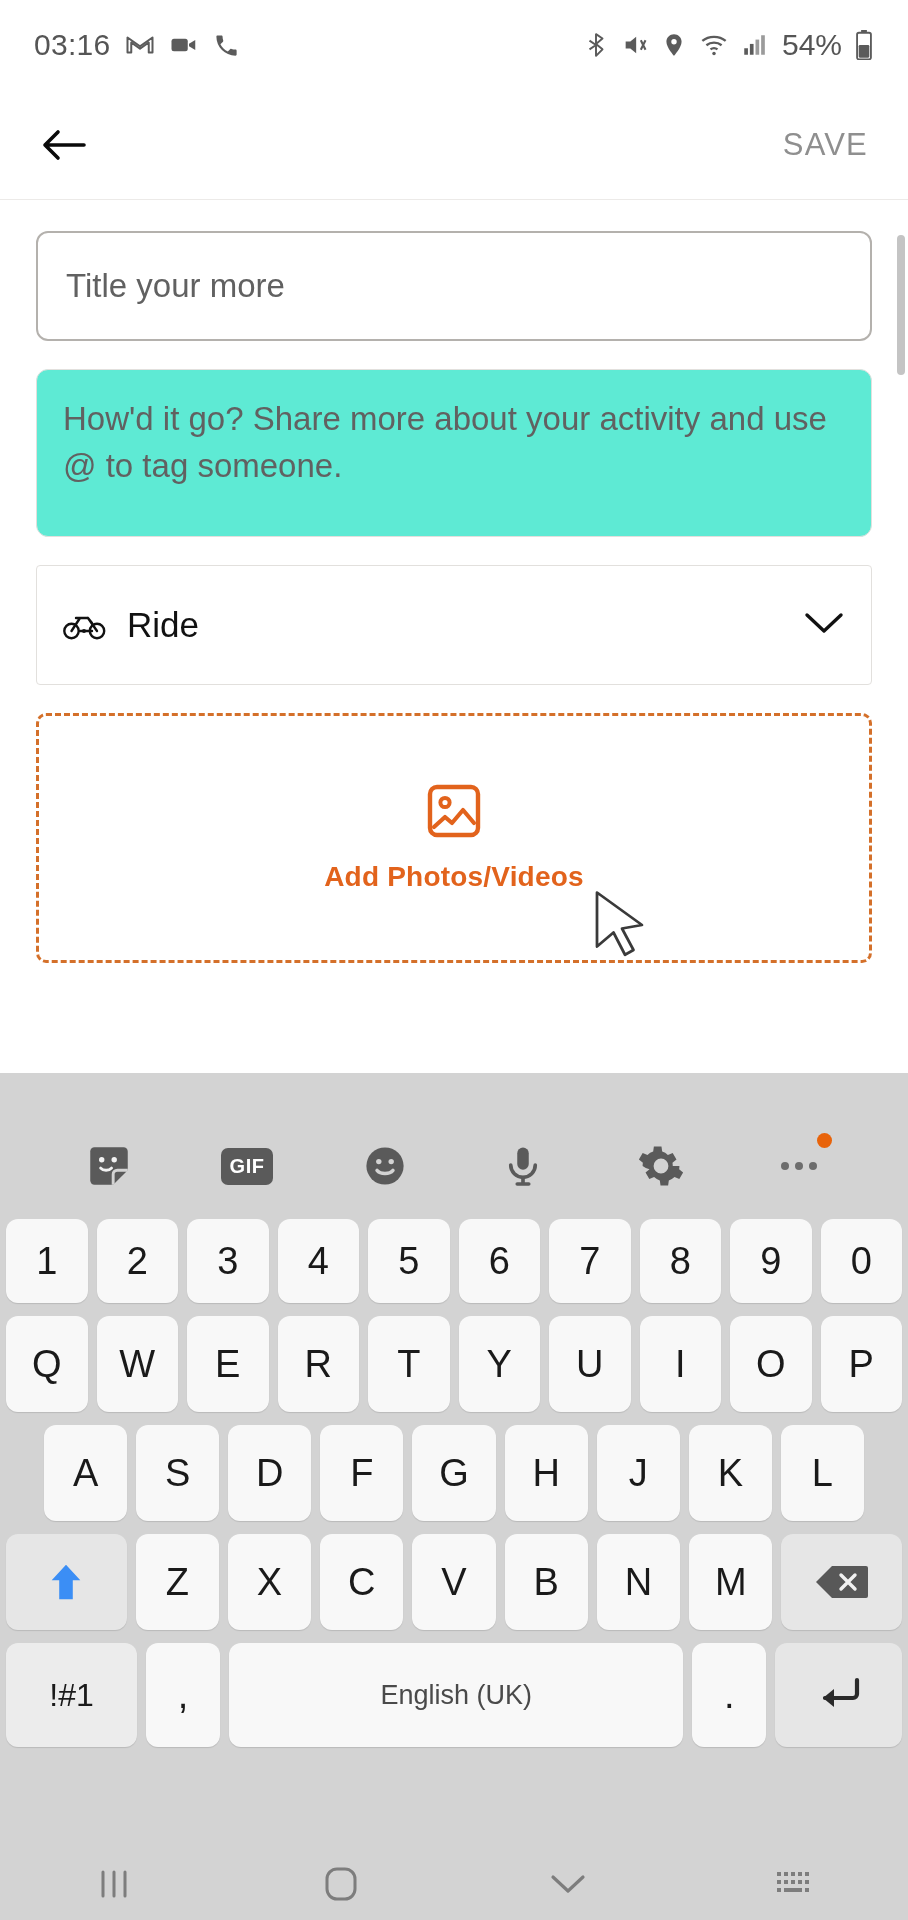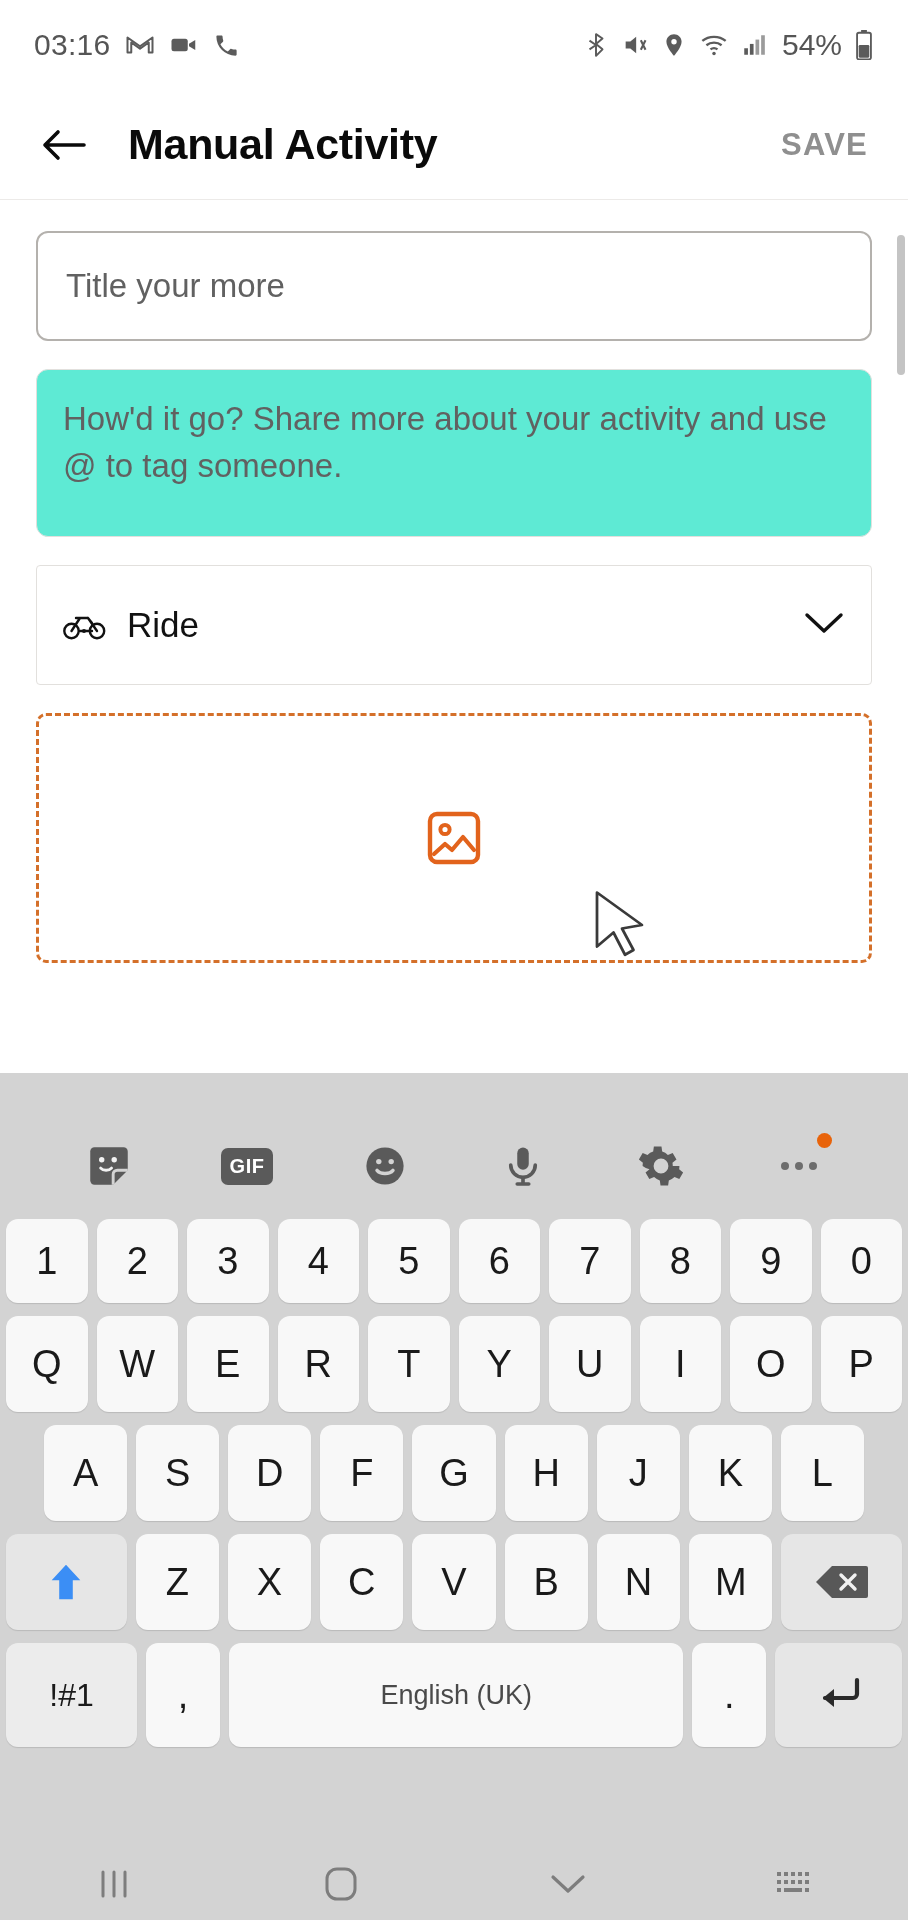--- a/index.html
+++ b/index.html
@@ -27,21 +27,21 @@
     height: 110px; display: flex; align-items: center;
     padding: 0 36px; background: #fff;
     border-bottom: 1px solid #eceae8;
   }
   .back-btn { width: 56px; height: 56px; display: flex; align-items: center; justify-content: center; cursor: pointer; }
   .page-title {
     font-size: 43px; font-weight: bold; color: #0a0a0a;
     margin-left: 36px; letter-spacing: -0.3px;
   }
   .save-btn {
-    margin-left: auto; font-size: 31px; font-weight: bold;
+    margin-left: auto; font-size: 31px; font-weight: normal;
     color: #8f8f8f; letter-spacing: 1.2px; cursor: pointer;
     padding: 10px 4px;
   }
 
   
   .content {
     position: absolute; top: 201px; left: 0; right: 0; bottom: 847px;
     background: #fff; padding: 30px 36px 0 36px; overflow: hidden;
   }
   .scrollbar {
@@ -174,21 +174,20 @@
       </svg>
     </div>
   </div>
 
   <div class="header">
     <div class="back-btn">
       <svg width="48" height="42" viewBox="0 0 48 42">
         <path d="M44 21H5M18 8L5 21l13 13" fill="none" stroke="#0a0a0a" stroke-width="3.6" stroke-linecap="round" stroke-linejoin="round"></path>
       </svg>
     </div>
-    <div class="page-title">Manual Activity</div>
     <div class="save-btn">SAVE</div>
   </div>
 
   <div class="content">
     <div class="scrollbar"></div>
 
     <div class="field-title">
       <span class="ph">Title your more</span>
     </div>
 
@@ -210,20 +209,21 @@
         </svg>
       </span>
     </div>
 
     <div class="photo-box">
       <svg width="56" height="56" viewBox="0 0 56 56">
         <rect x="4" y="4" width="48" height="48" rx="7" fill="none" stroke="#e2631c" stroke-width="4.4"></rect>
         <circle cx="19" cy="19.5" r="4.6" fill="none" stroke="#e2631c" stroke-width="4"></circle>
         <path d="M8 44l11-10 7 6 11-13 11 13" fill="none" stroke="#e2631c" stroke-width="4.2" stroke-linecap="round" stroke-linejoin="round"></path>
       </svg>
+      <span class="photo-label">Add Photos/Videos</span>
     </div>
   </div>
 
   <div class="keyboard">
 
     <div class="kb-toolbar">
       <div class="kb-tool">
         <svg width="50" height="50" viewBox="0 0 24 24">
           <path d="M3 5a2 2 0 0 1 2-2h14a2 2 0 0 1 2 2v9l-7 7H5a2 2 0 0 1-2-2V5z" fill="#5a5a5a"></path>
           <path d="M14 21v-5a2 2 0 0 1 2-2h5" fill="none" stroke="#d3d3d3" stroke-width="1.4"></path>

